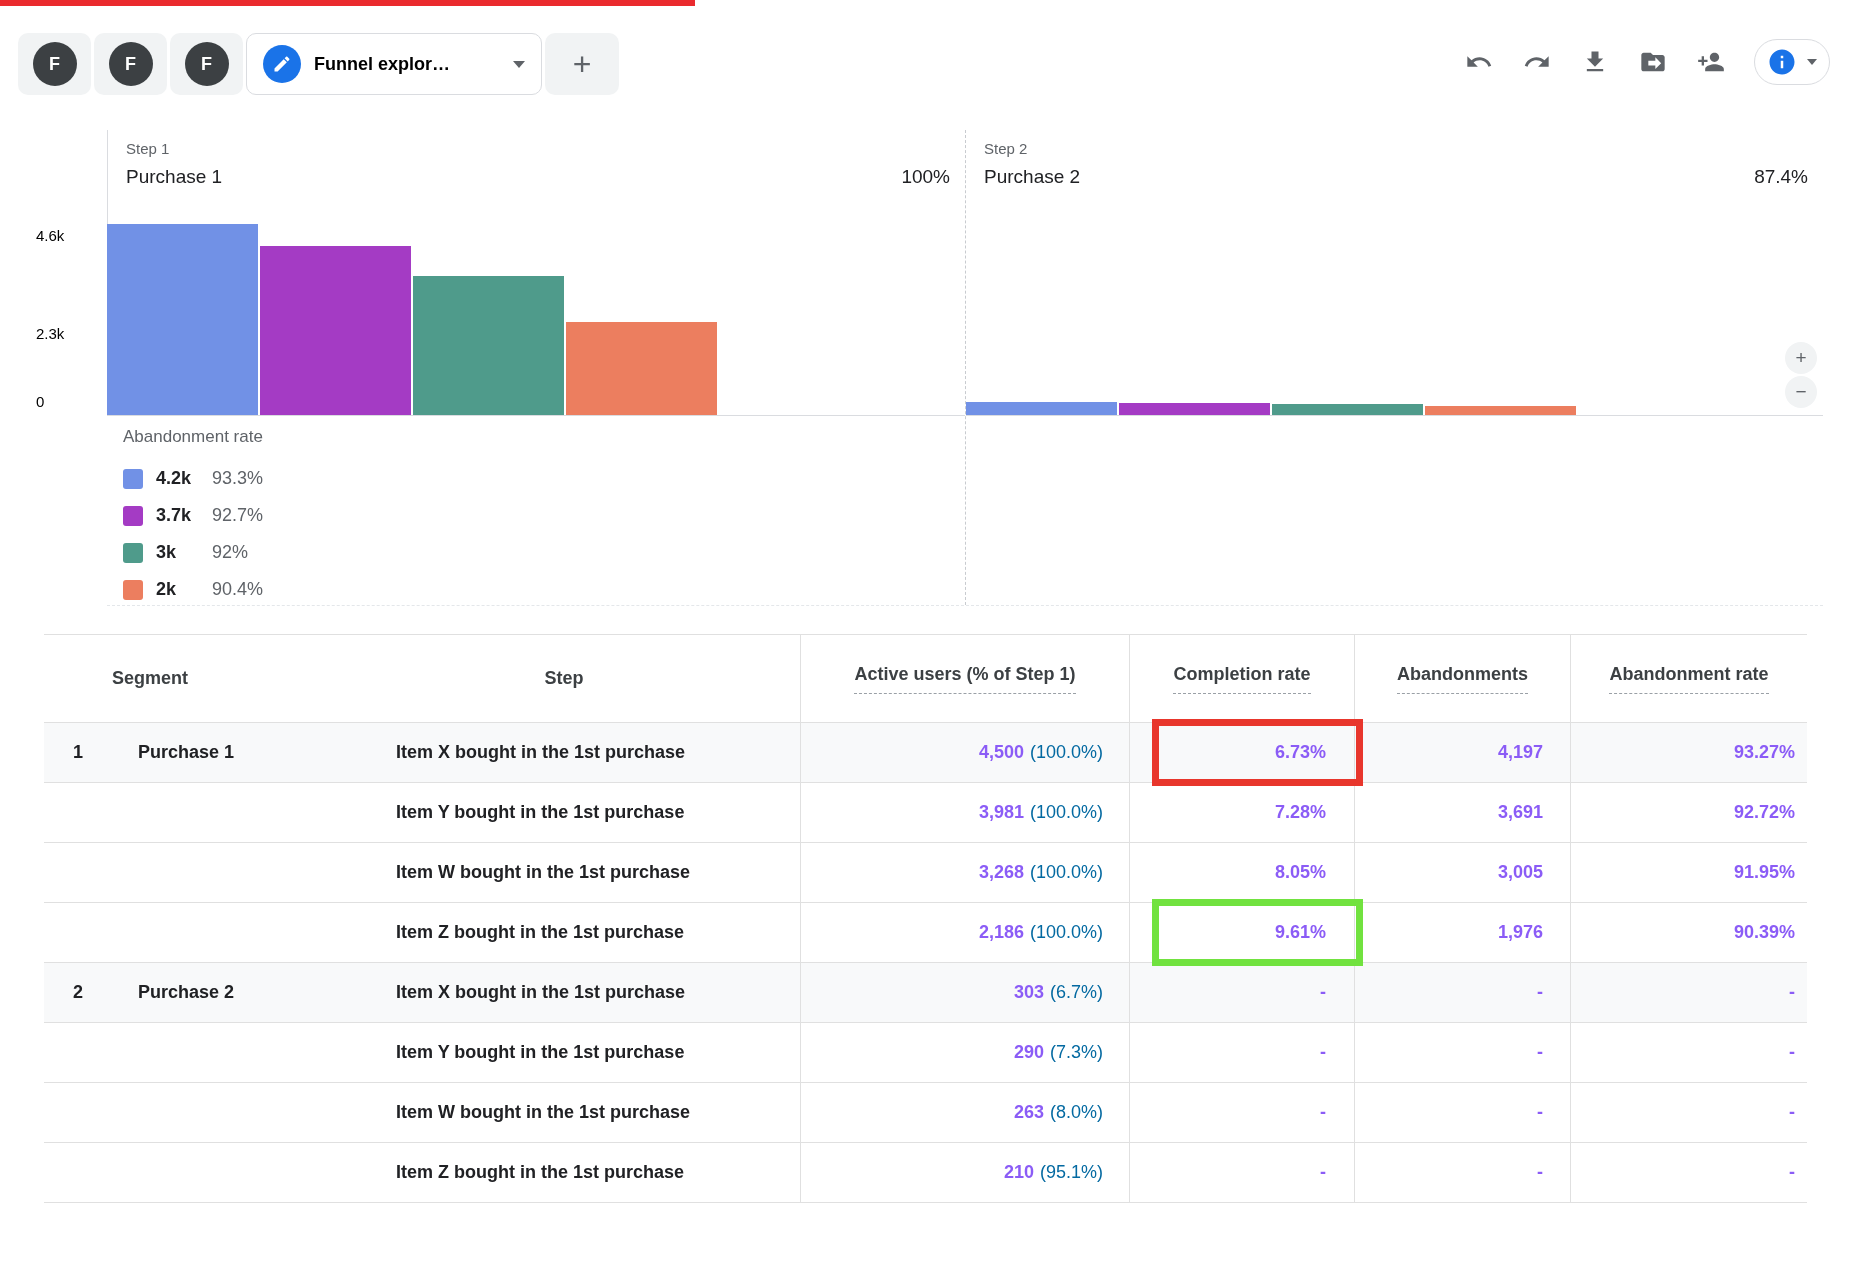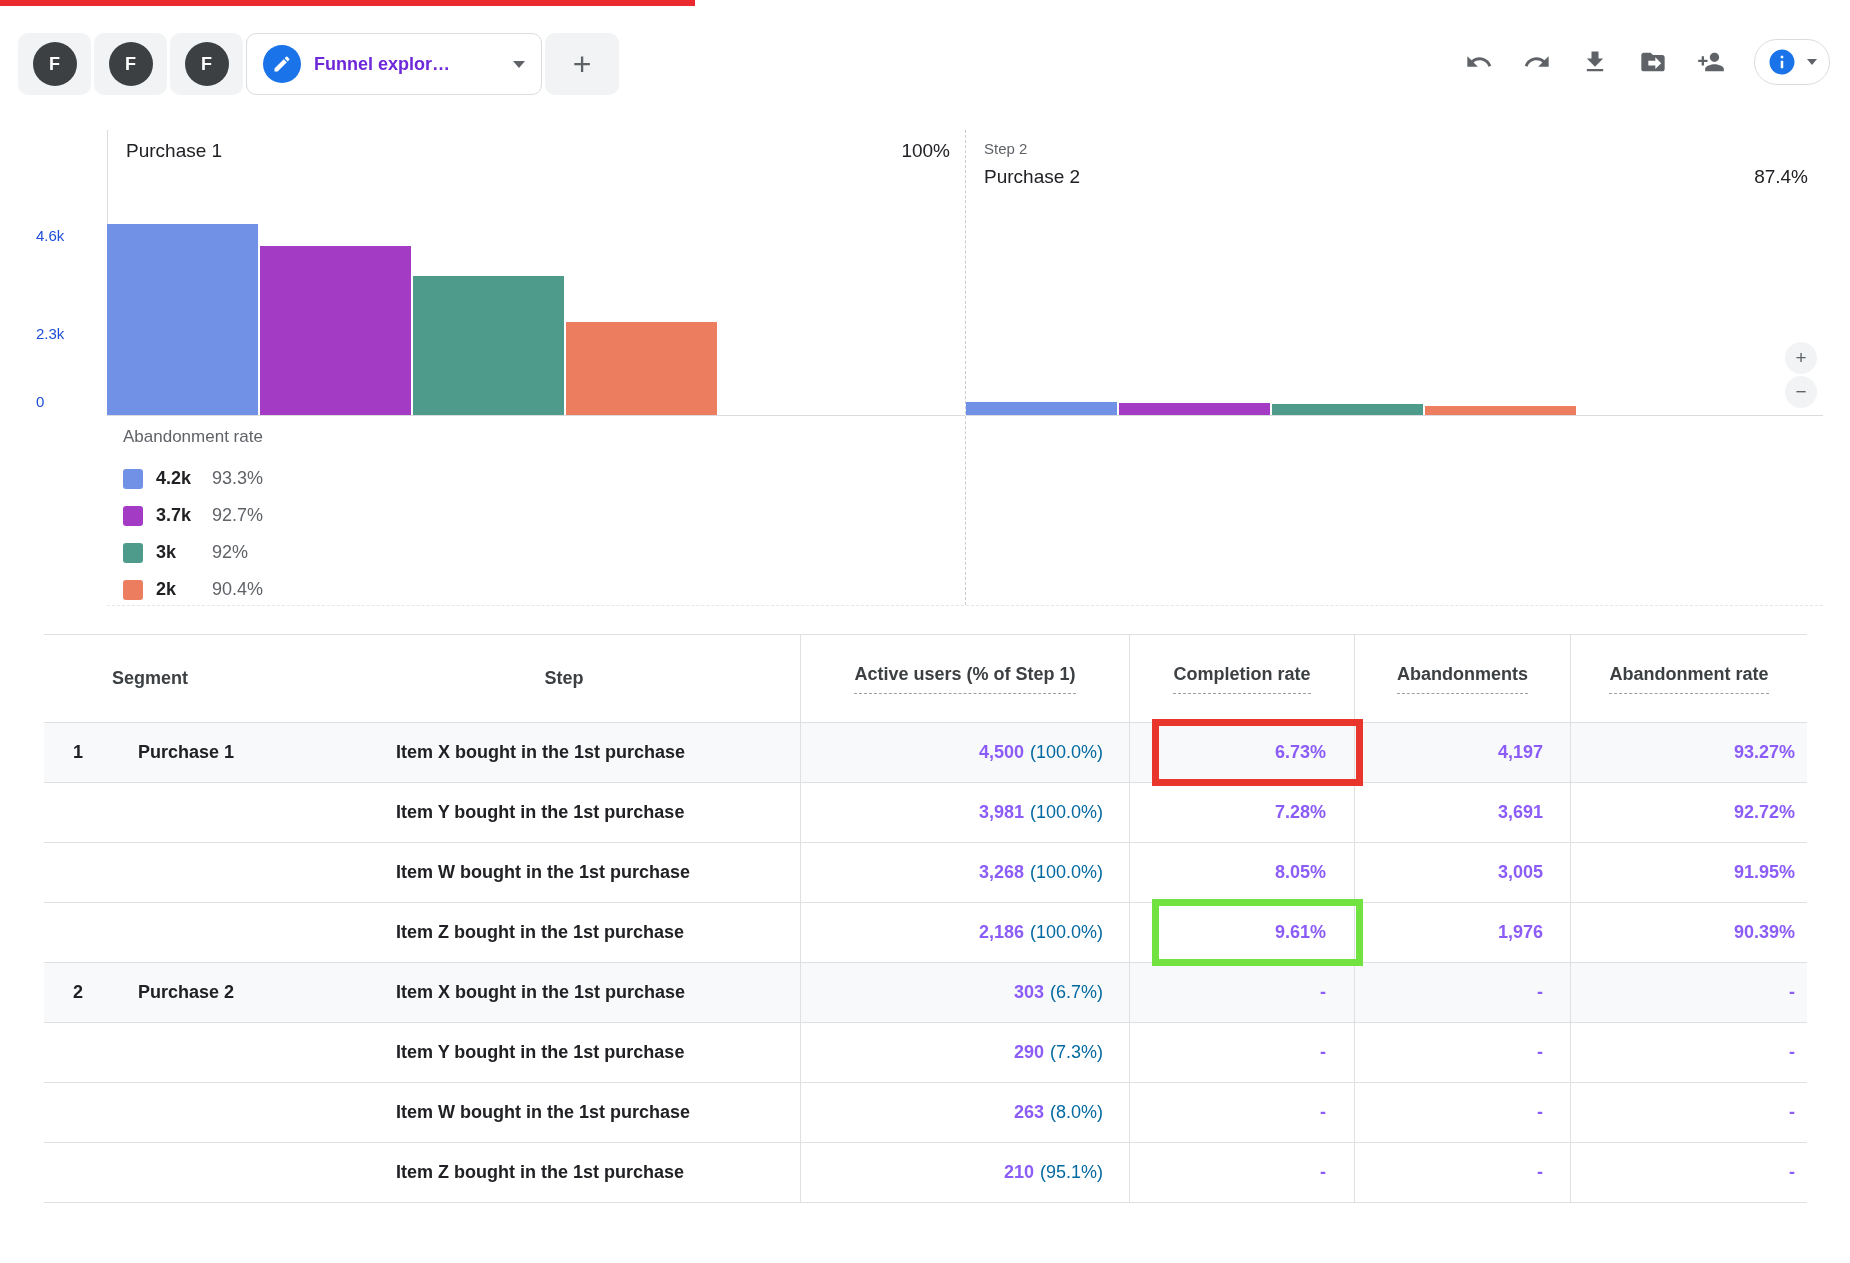--- a/index.html
+++ b/index.html
@@ -9,36 +9,36 @@
   
   .red-line{position:absolute;left:0;top:0;width:695px;height:6px;background:var(--annotation-red,#ea2a2e);}
 
   
   .tabs{position:absolute;left:18px;top:33px;display:flex;align-items:center;gap:3px;}
   .tab{height:62px;background:#f1f3f4;border-radius:10px;display:flex;align-items:center;justify-content:center;box-sizing:border-box;cursor:pointer;}
   .tab.collapsed{width:73px;}
   .tab-circle{width:44px;height:44px;border-radius:50%;background:#3c4043;color:#fff;font-size:18px;font-weight:700;display:flex;align-items:center;justify-content:center;}
   .tab.active{width:296px;background:#fff;border:1px solid #dadce0;padding:0 16px;justify-content:flex-start;gap:13px;}
   .pencil-circle{width:38px;height:38px;border-radius:50%;background:var(--accent-blue,#1a73e8);display:flex;align-items:center;justify-content:center;flex:0 0 auto;}
-  .tab-label{font-size:18px;font-weight:700;color:#6d28d9;white-space:nowrap;overflow:hidden;flex:1;}
+  .tab-label{font-size:18px;font-weight:700;color:#000000;white-space:nowrap;overflow:hidden;flex:1;}
   .caret{width:0;height:0;border-left:6px solid transparent;border-right:6px solid transparent;border-top:7px solid #5f6368;flex:0 0 auto;}
   .tab.add{width:74px;}
   .plus{font-size:32px;font-weight:300;color:#5f6368;line-height:1;}
 
   
   .toolbar{position:absolute;right:20px;top:39px;display:flex;align-items:center;gap:28px;}
   .tbtn{width:30px;height:30px;display:flex;align-items:center;justify-content:center;cursor:pointer;background:none;border:none;padding:0;}
   .tbtn svg{width:28px;height:28px;fill:#5f6368;}
   .insights-pill{display:flex;align-items:center;gap:10px;border:1px solid #dadce0;border-radius:24px;padding:7px 12px;cursor:pointer;background:#fff;}
   .insights-pill svg{width:30px;height:30px;fill:var(--accent-blue,#1a73e8);}
   .small-caret{width:0;height:0;border-left:5px solid transparent;border-right:5px solid transparent;border-top:6px solid #5f6368;}
 
   
   .chart{position:absolute;left:0;top:130px;width:1850px;height:477px;}
-  .ytick{position:absolute;left:36px;width:58px;text-align:left;font-size:15px;color:#1d4ed8;}
+  .ytick{position:absolute;left:36px;width:58px;text-align:left;font-size:15px;color:#000000;}
   .panels{position:absolute;left:107px;top:0;width:1716px;height:476px;display:flex;border-bottom:1px dashed #e4e7ea;box-sizing:border-box;}
   .panel{width:858px;position:relative;box-sizing:border-box;}
   .panel.p2{border-left:1px dashed #c8cbcf;}
   .step-header{padding:10px 15px 0 18px;height:95px;box-sizing:border-box;}
   .panel.p1 .step-header{border-left:1px solid #dadce0;}
   .step-label{font-size:15px;color:#5f6368;margin-bottom:9px;}
   .step-title-row{display:flex;justify-content:space-between;align-items:baseline;font-size:19px;color:#202124;}
   .bars{position:absolute;left:0;top:90px;width:100%;height:195px;display:flex;align-items:flex-end;gap:2px;border-bottom:1px solid #dadce0;box-sizing:content-box;}
   .bar{width:151px;flex:0 0 auto;}
   .legend{position:absolute;left:16px;top:297px;}
@@ -142,20 +142,21 @@
   </div>
 
   <div class="chart">
     <div class="ytick" style="top:97px">4.6k</div>
     <div class="ytick" style="top:195px">2.3k</div>
     <div class="ytick" style="top:263px">0</div>
 
     <div class="panels">
       <div class="panel p1">
         <div class="step-header">
+          <div class="step-label">Step 1</div>
           <div class="step-title-row">
             <span class="step-name">Purchase 1</span>
             <span class="step-pct">100%</span>
           </div>
         </div>
         <div class="bars">
           <div class="bar" style="height: 191px; background: rgb(113, 145, 230);"></div>
           <div class="bar" style="height: 169px; background: rgb(164, 59, 196);"></div>
           <div class="bar" style="height: 139px; background: rgb(79, 155, 139);"></div>
           <div class="bar" style="height: 93px; background: rgb(236, 126, 95);"></div>

